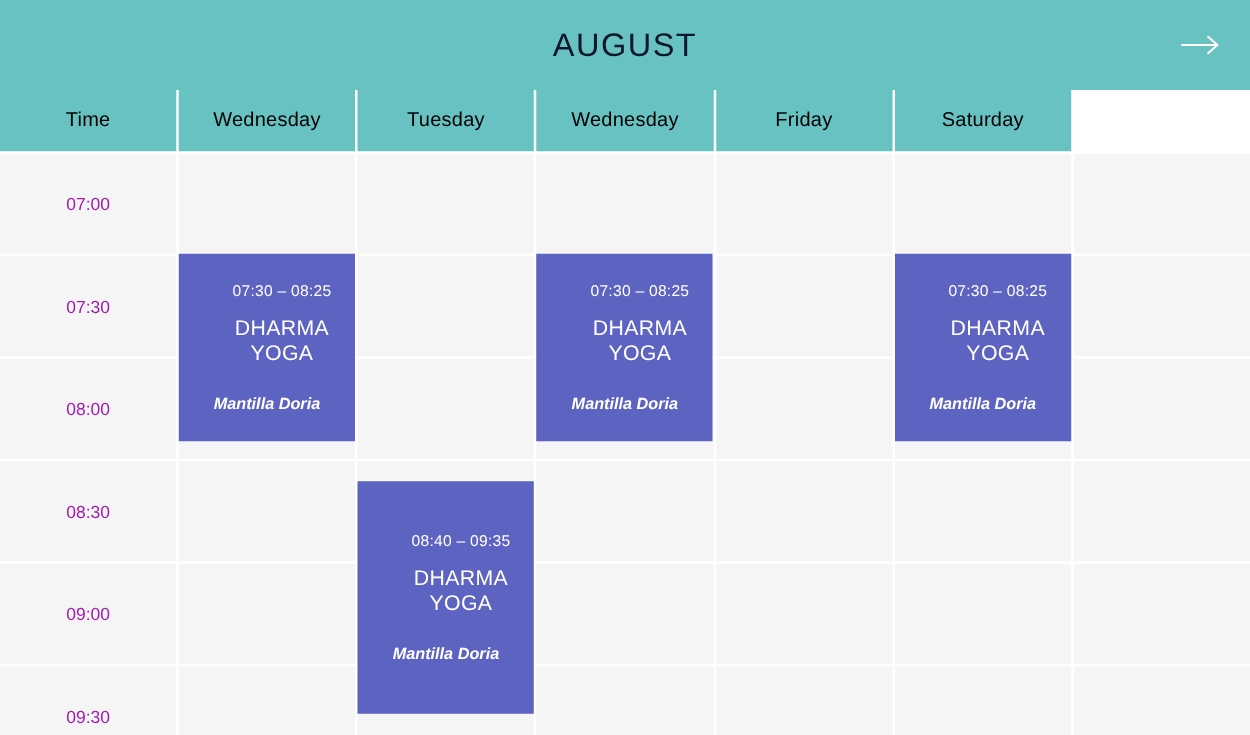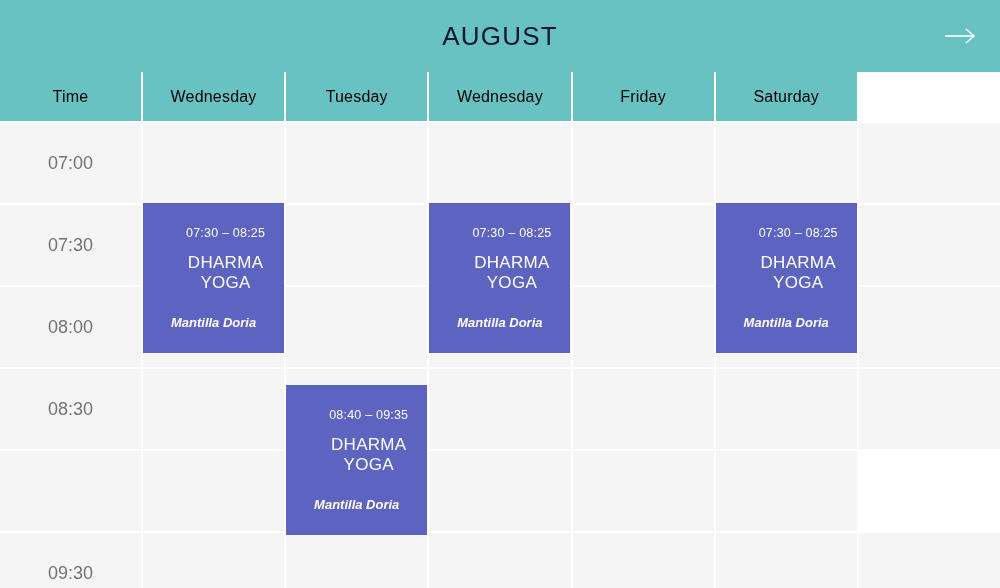--- a/index.html
+++ b/index.html
@@ -87,22 +87,22 @@
   .gridrow {
     display: grid;
     grid-template-columns: 141px repeat(6, 1fr);
     height: 80px;
     gap: 2px;
     margin-bottom: 2px;
   }
 
   .timecell {
     background: #f5f5f6;
-    color: #737373;
-    font-size: 18px;
+    color: #a21caf;
+    font-size: 14px;
     display: flex;
     align-items: center;
     justify-content: center;
   }
 
   .slotcell {
     background: #f5f5f6;
   }
 
   
@@ -206,20 +206,21 @@
         <div class="gridrow">
           <div class="timecell">08:30</div>
           <div class="slotcell"></div>
           <div class="slotcell"></div>
           <div class="slotcell"></div>
           <div class="slotcell"></div>
           <div class="slotcell"></div>
           <div class="slotcell"></div>
         </div>
         <div class="gridrow">
+          <div class="timecell">09:00</div>
           <div class="slotcell"></div>
           <div class="slotcell"></div>
           <div class="slotcell"></div>
           <div class="slotcell"></div>
           <div class="slotcell"></div>
           <div class="slotcell"></div>
         </div>
         <div class="gridrow">
           <div class="timecell">09:30</div>
           <div class="slotcell"></div>
@@ -239,21 +240,21 @@
         <div class="event" style="left: 429.333px; top: 80px; width: 141.167px; height: 150px; background: rgb(92, 99, 192);">
           <div class="event-time">07:30 – 08:25</div>
           <div class="event-title">DHARMA YOGA</div>
           <div class="event-instructor">Mantilla Doria</div>
         </div>
         <div class="event" style="left: 715.667px; top: 80px; width: 141.167px; height: 150px; background: rgb(92, 99, 192);">
           <div class="event-time">07:30 – 08:25</div>
           <div class="event-title">DHARMA YOGA</div>
           <div class="event-instructor">Mantilla Doria</div>
         </div>
-        <div class="event" style="left: 286.167px; top: 262px; width: 141.167px; height: 150px; background: rgb(92, 99, 192);">
+        <div class="event" style="left: 286.167px; top: 262px; width: 141.167px; height: 186px; background: rgb(92, 99, 192);">
           <div class="event-time">08:40 – 09:35</div>
           <div class="event-title">DHARMA YOGA</div>
           <div class="event-instructor">Mantilla Doria</div>
         </div>
       </div>
   </div>
 
 </div>
 
 </body></html>

